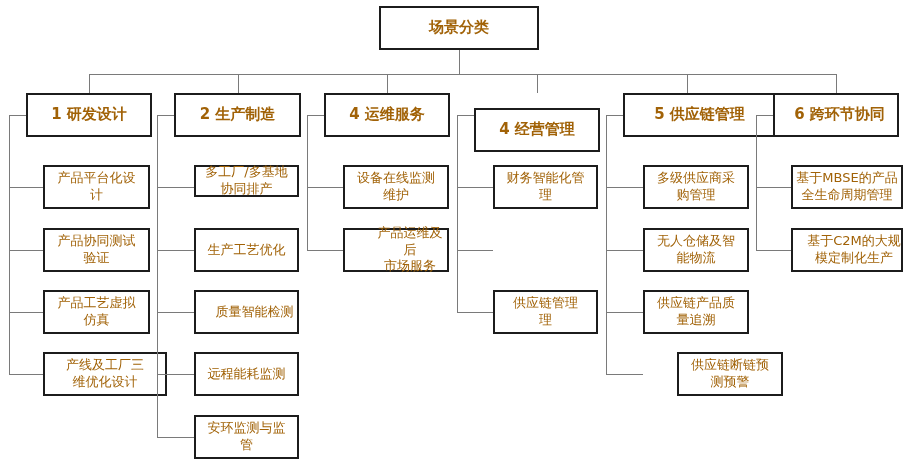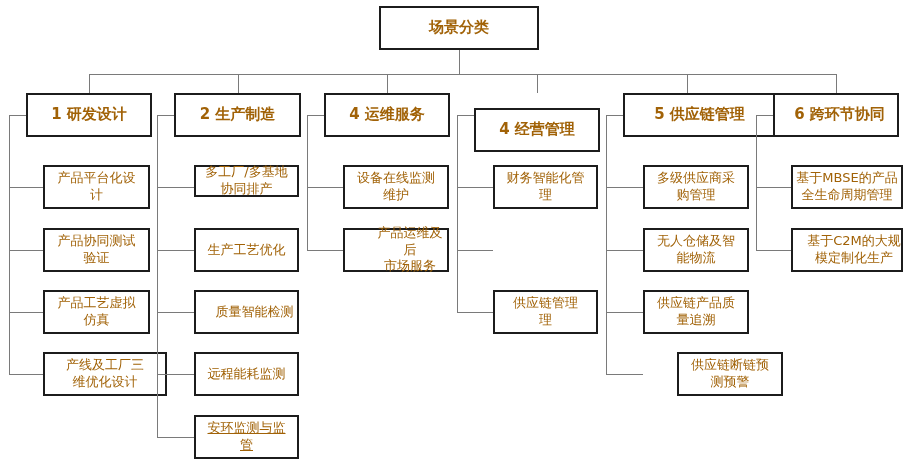--- a/index.html
+++ b/index.html
@@ -50,21 +50,21 @@
     <div class="hline" style="left: 157px; top: 187px; width: 37px;"></div>
     <div class="node child" style="left: 194px; top: 165px; width: 105px; height: 32px; text-align: center;">多工厂/多基地
 协同排产</div>
     <div class="hline" style="left: 157px; top: 250px; width: 37px;"></div>
     <div class="node child" style="left: 194px; top: 228px; width: 105px; height: 44px;">生产工艺优化</div>
     <div class="hline" style="left: 157px; top: 312px; width: 37px;"></div>
     <div class="node child" style="left: 194px; top: 290px; width: 105px; height: 44px; padding-left: 16px;">质量智能检测</div>
     <div class="hline" style="left: 157px; top: 374px; width: 37px;"></div>
     <div class="node child" style="left: 194px; top: 352px; width: 105px; height: 44px;">远程能耗监测</div>
     <div class="hline" style="left: 157px; top: 437px; width: 37px;"></div>
-    <div class="node child" style="left: 194px; top: 415px; width: 105px; height: 44px; text-decoration: underline;">安环监测与监
+    <div class="node child" style="left: 194px; top: 415px; width: 105px; height: 44px;">安环监测与监
 管</div>
     <div class="vline" style="left: 387px; top: 74px; height: 19px;"></div>
     <div class="node cat" style="left: 324px; top: 93px; width: 126px; height: 44px;">4 运维服务</div>
     <div class="hline" style="left: 307px; top: 115px; width: 17px;"></div>
     <div class="vline" style="left: 307px; top: 115px; height: 135px;"></div>
     <div class="hline" style="left: 307px; top: 187px; width: 36px;"></div>
     <div class="node child" style="left: 343px; top: 165px; width: 106px; height: 44px;">设备在线监测
 维护</div>
     <div class="hline" style="left: 307px; top: 250px; width: 36px;"></div>
     <div class="node child" style="left: 343px; top: 228px; width: 106px; height: 44px; padding-left: 28px;">产品运维及后

